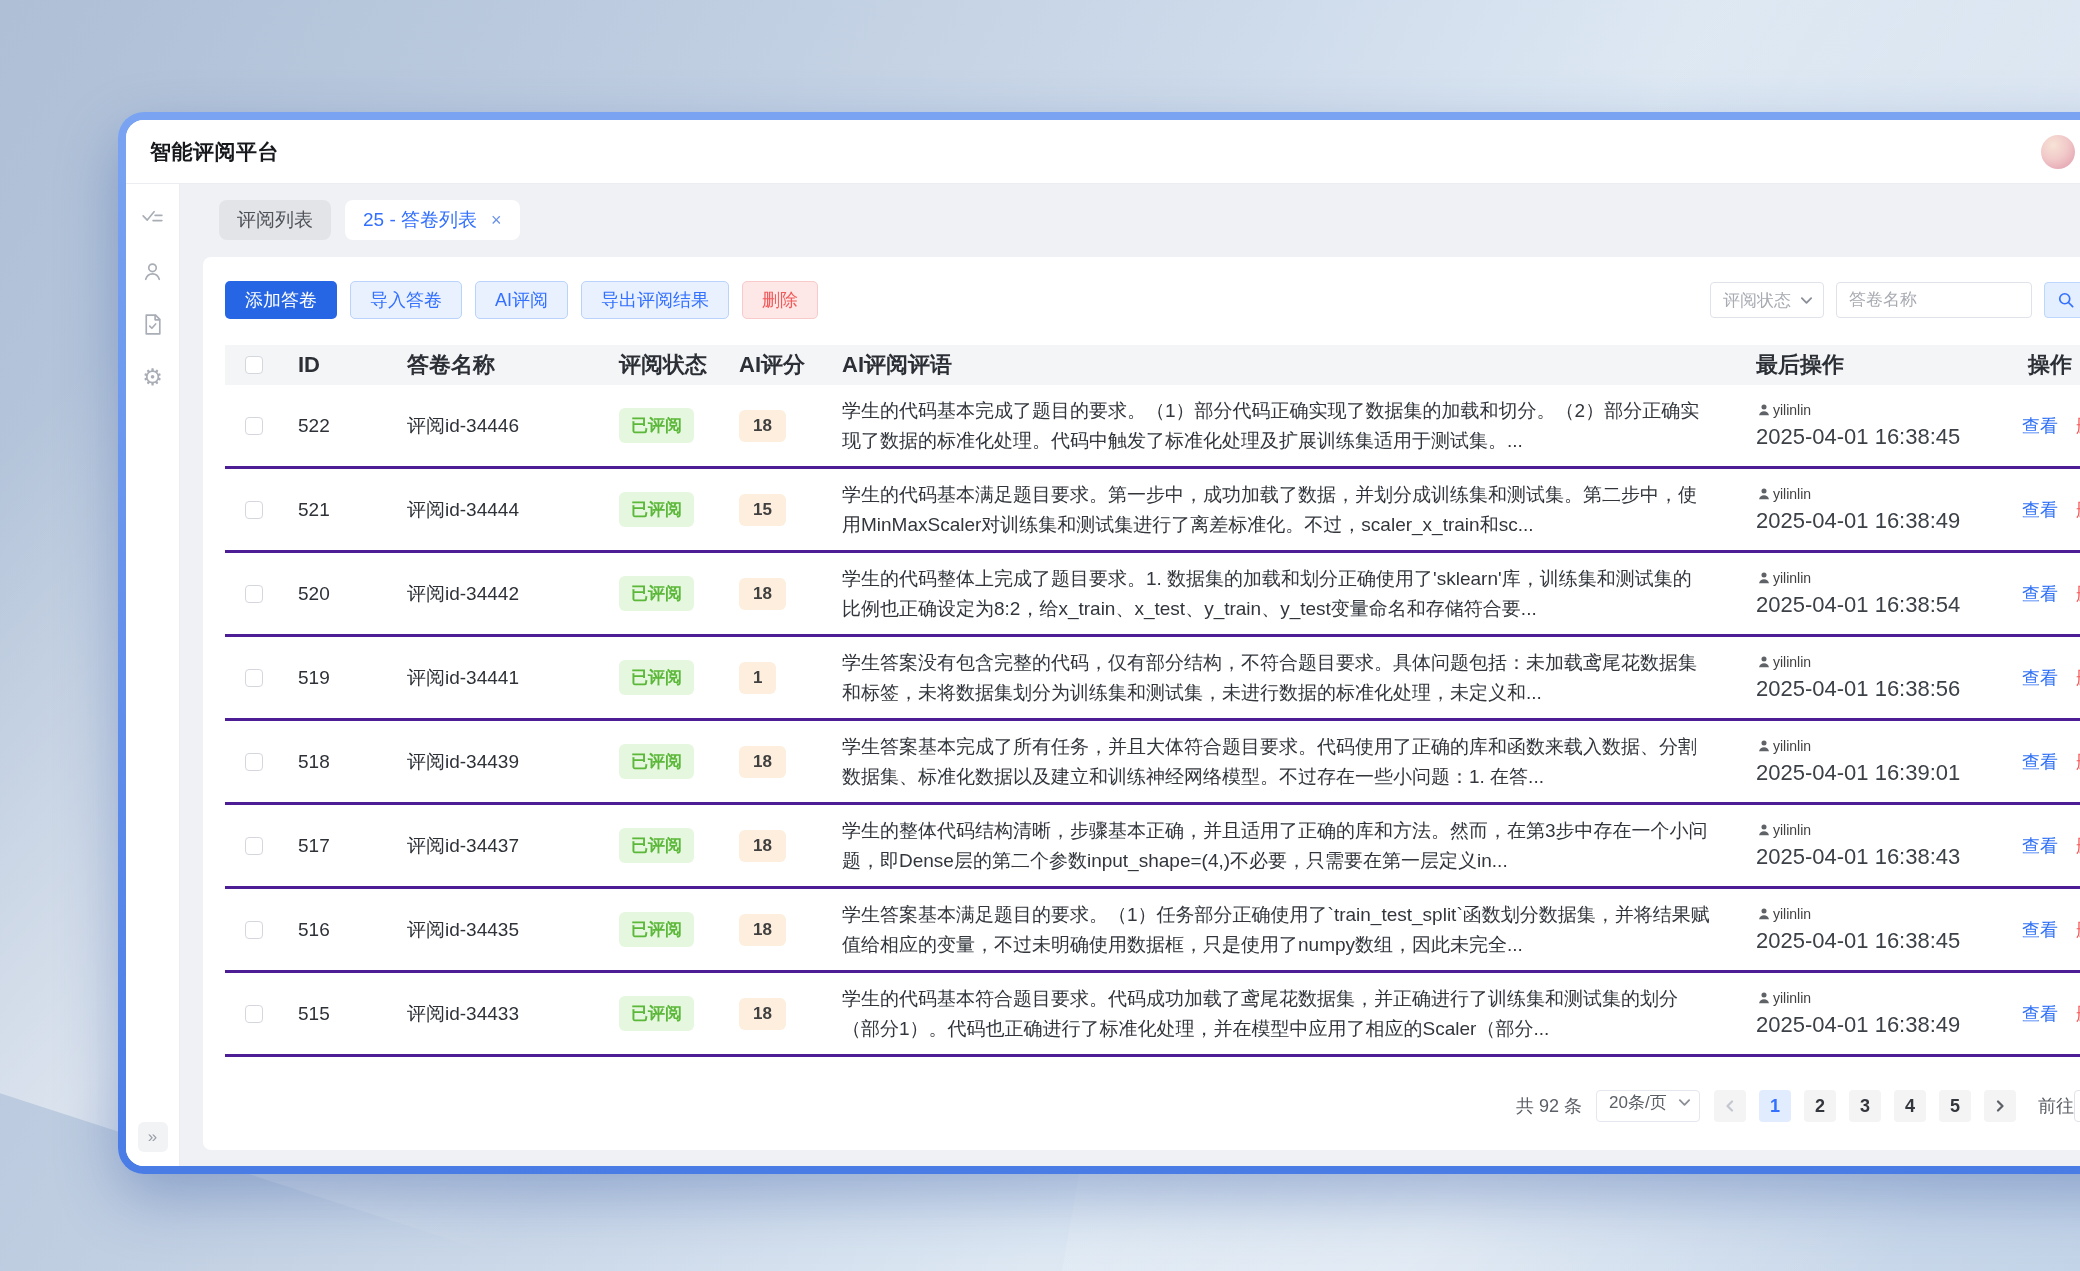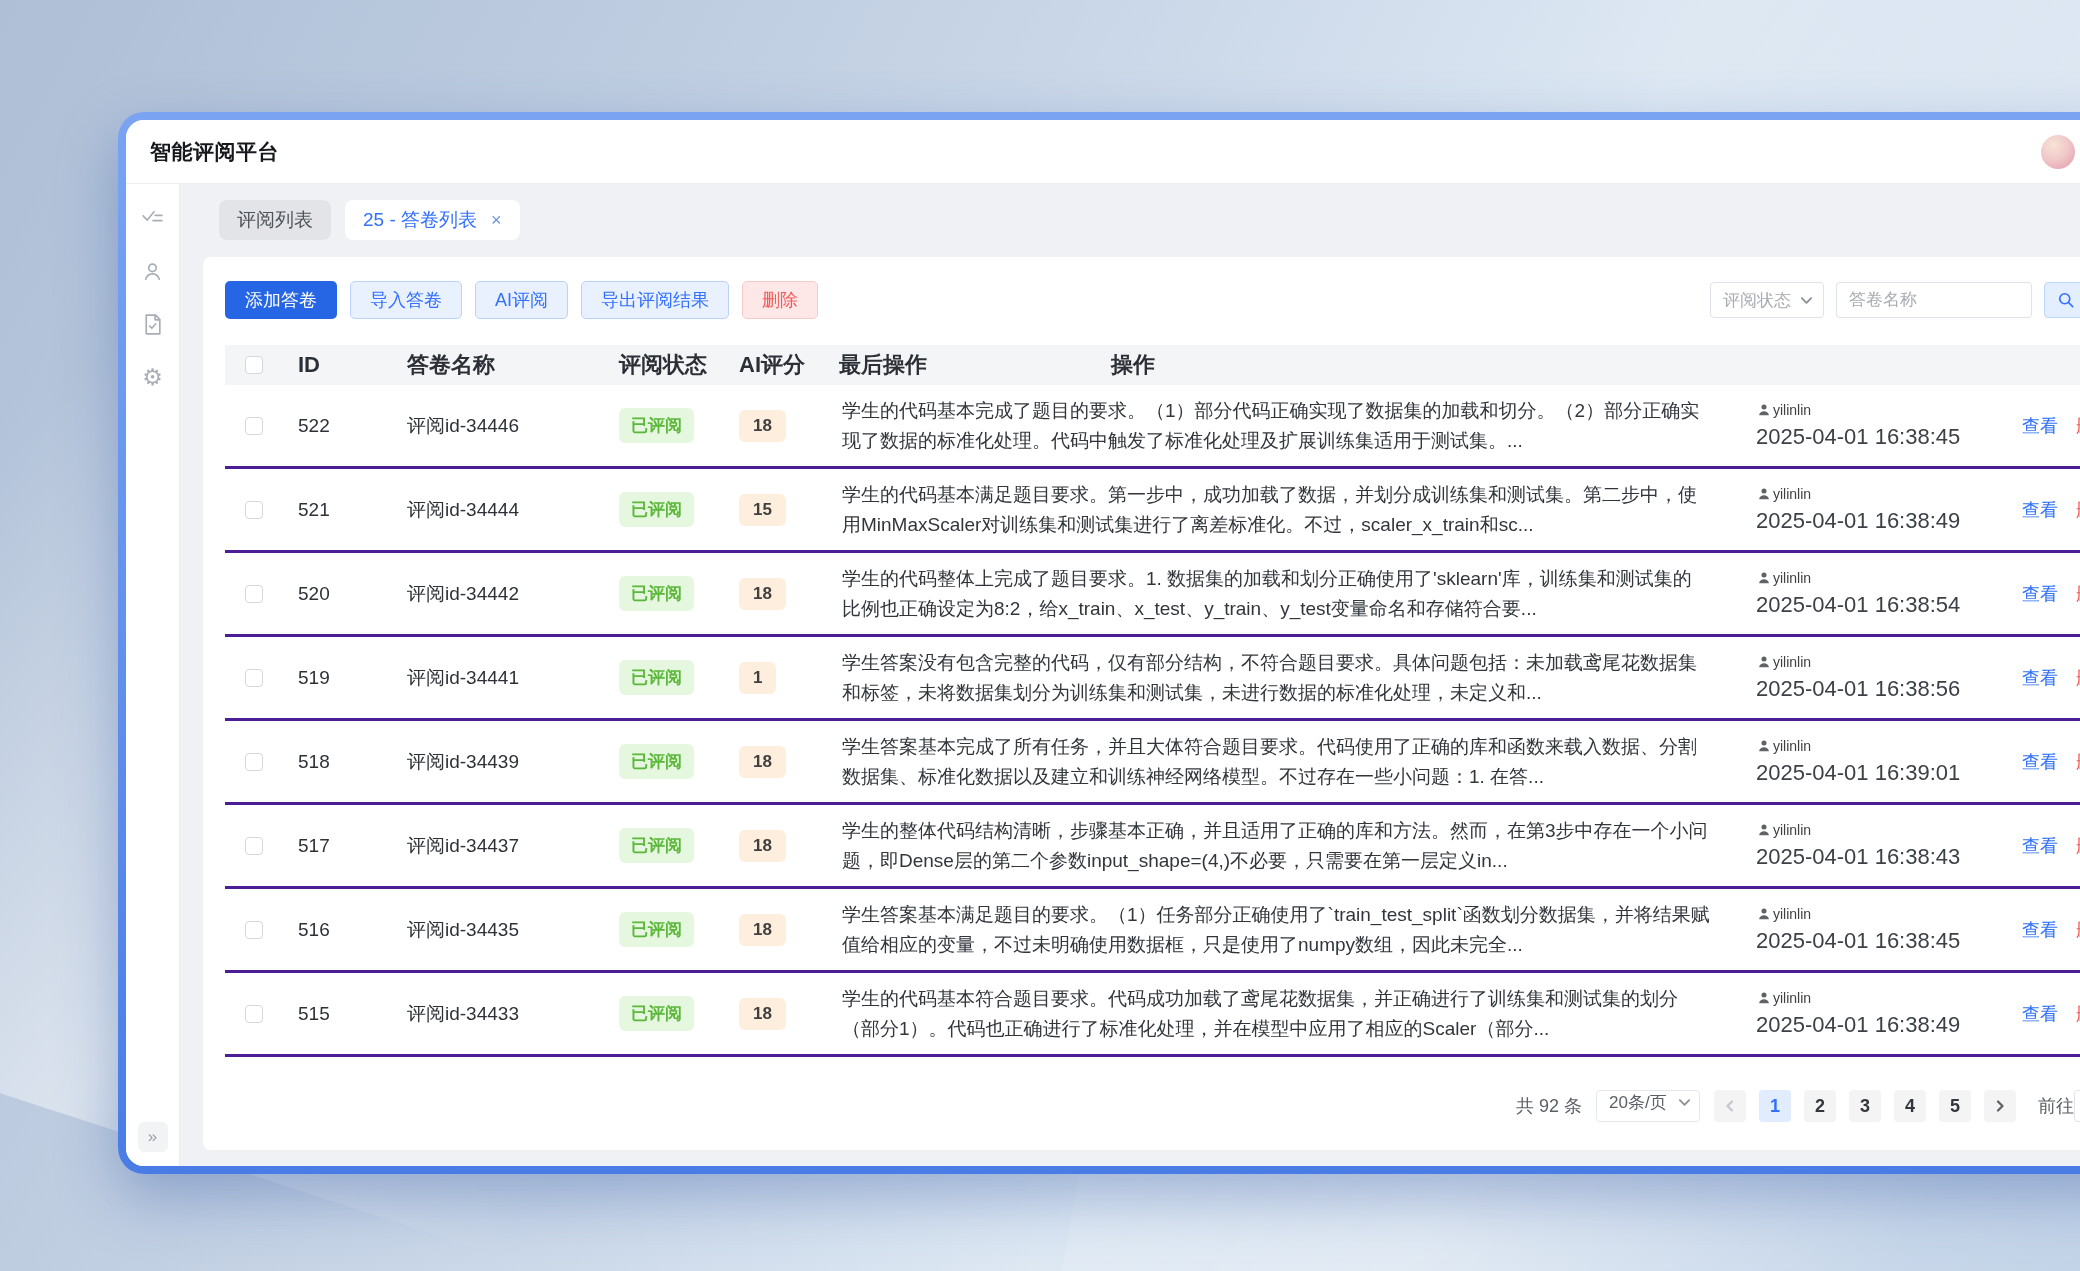--- a/index.html
+++ b/index.html
@@ -212,20 +212,21 @@
 
           <div class="table">
             <div class="thead">
               <div class="c-check">
                   <span class="checkbox"></span>
                 </div>
               <div class="c-id">ID</div>
               <div class="c-name">答卷名称</div>
               <div class="c-status">评阅状态</div>
               <div class="c-score">AI评分</div>
+              <div class="c-comment">AI评阅评语</div>
               <div class="c-lastop">最后操作</div>
               <div class="c-action">操作</div>
             </div>
 
             <div>
               <div class="trow">
                 <div class="c-check">
                     <span class="checkbox"></span>
                   </div>
                 <div class="c-id">522</div>

